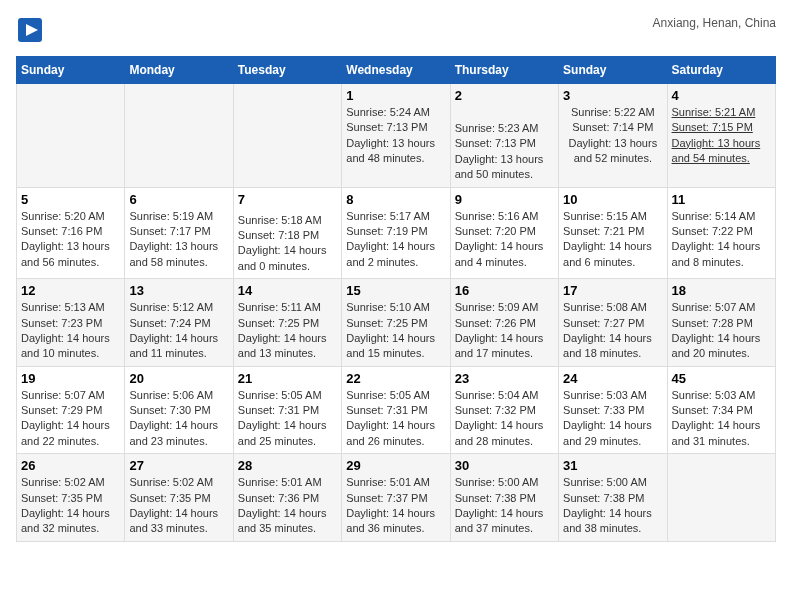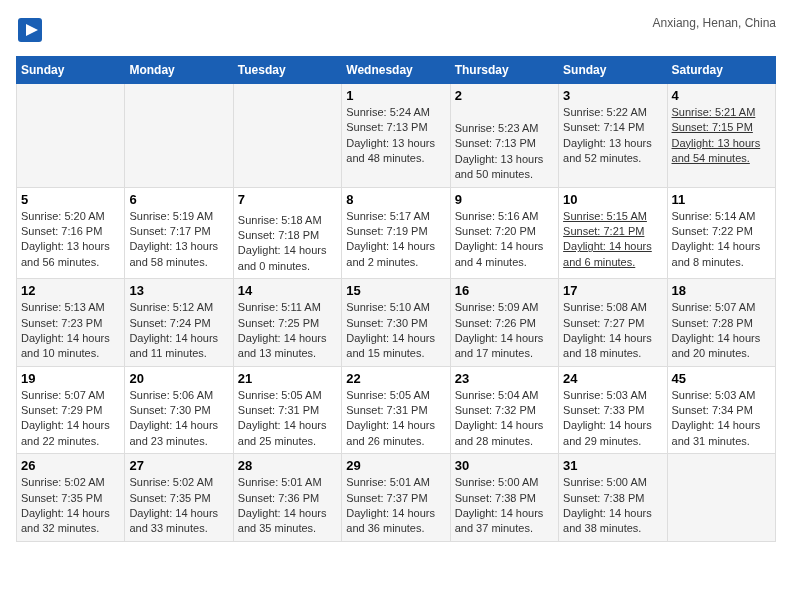--- a/index.html
+++ b/index.html
@@ -130,21 +130,21 @@
         </td>
         <td>
           <span class="day-num">2</span>
           <div class="day-info" style="white-space: pre-line; margin-top: 18px;">Sunrise: 5:23 AM
 Sunset: 7:13 PM
 Daylight: 13 hours
 and 50 minutes.</div>
         </td>
         <td>
           <span class="day-num">3</span>
-          <div class="day-info" style="white-space: pre-line;">Sunrise: 5:22 AM
+          <div class="day-info" style="white-space: pre-line; text-align: center;">Sunrise: 5:22 AM
 Sunset: 7:14 PM
 Daylight: 13 hours
 and 52 minutes.</div>
         </td>
         <td>
           <span class="day-num">4</span>
           <div class="day-info" style="white-space: pre-line; text-decoration: underline;">Sunrise: 5:21 AM
 Sunset: 7:15 PM
 Daylight: 13 hours
 and 54 minutes.</div>
@@ -181,21 +181,21 @@
         </td>
         <td>
           <span class="day-num">9</span>
           <div class="day-info" style="white-space: pre-line;">Sunrise: 5:16 AM
 Sunset: 7:20 PM
 Daylight: 14 hours
 and 4 minutes.</div>
         </td>
         <td>
           <span class="day-num">10</span>
-          <div class="day-info" style="white-space: pre-line; text-decoration: underline;">Sunrise: 5:15 AM
+          <div class="day-info" style="white-space: pre-line;">Sunrise: 5:15 AM
 Sunset: 7:21 PM
 Daylight: 14 hours
 and 6 minutes.</div>
         </td>
         <td>
           <span class="day-num">11</span>
           <div class="day-info" style="white-space: pre-line;">Sunrise: 5:14 AM
 Sunset: 7:22 PM
 Daylight: 14 hours
 and 8 minutes.</div>
@@ -219,21 +219,21 @@
         <td>
           <span class="day-num">14</span>
           <div class="day-info" style="white-space: pre-line;">Sunrise: 5:11 AM
 Sunset: 7:25 PM
 Daylight: 14 hours
 and 13 minutes.</div>
         </td>
         <td>
           <span class="day-num">15</span>
           <div class="day-info" style="white-space: pre-line;">Sunrise: 5:10 AM
-Sunset: 7:30 PM
+Sunset: 7:25 PM
 Daylight: 14 hours
 and 15 minutes.</div>
         </td>
         <td>
           <span class="day-num">16</span>
           <div class="day-info" style="white-space: pre-line;">Sunrise: 5:09 AM
 Sunset: 7:26 PM
 Daylight: 14 hours
 and 17 minutes.</div>
         </td>

